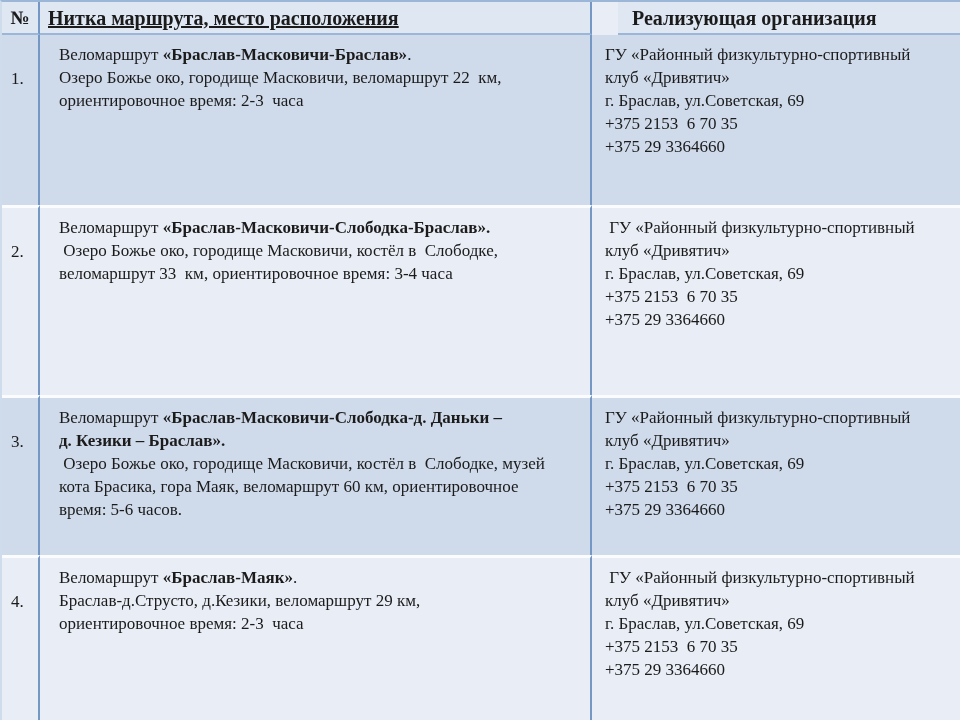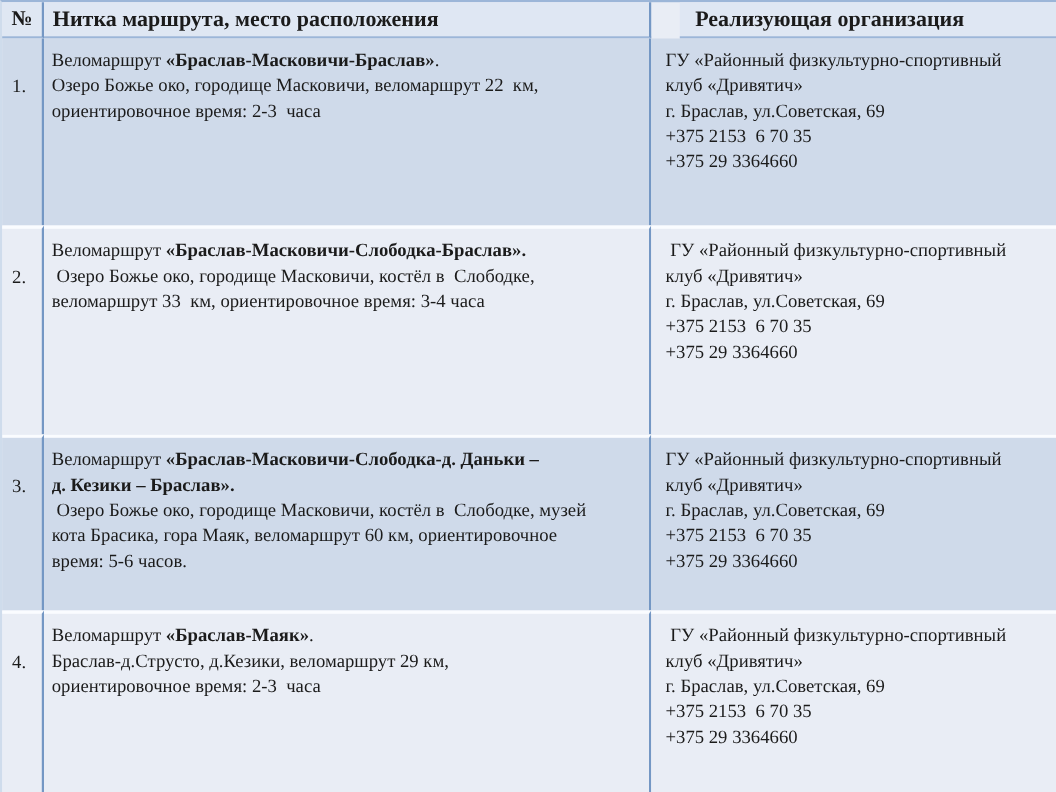--- a/index.html
+++ b/index.html
@@ -18,28 +18,28 @@
     border-left:2px solid #cfdcec;
   }
   .cell{box-sizing:border-box;overflow:hidden;}
   .vline{border-right:2px solid #7497c4;}
   .hd{
     background:#dfe7f3;
     border-bottom:2px solid #9cb6d8;
     font-weight:bold;font-size:20px;line-height:26px;
   }
   .hd-num{text-align:center;padding-top:3px;font-size:19px;}
-  .hd-route{padding:3px 22px 0 8px;}
+  .hd-route{padding:3px 22px 0 8px;text-decoration:underline;}
   .hd-org{padding:3px 6px 0 14px;margin-left:26px;}
   .odd{background:#cfdaea;}
   .even{background:#e9edf5;}
   .sep{border-top:3px solid #fafcff;}
   .txt{font-size:17px;line-height:23px;white-space:pre-line;}
   .num{padding:9px 0 0 9px;font-size:17px;}
-  .route{padding:8px 10px 0 7px;}
+  .route{padding:8px 10px 0 19px;}
   .org{padding:8px 8px 0 13px;}
   .b{font-weight:bold;}
 </style>
 </head>
 <body>
 
 <div class="tbl">
 
   <div class="cell hd hd-num vline">
     <span>№</span>

